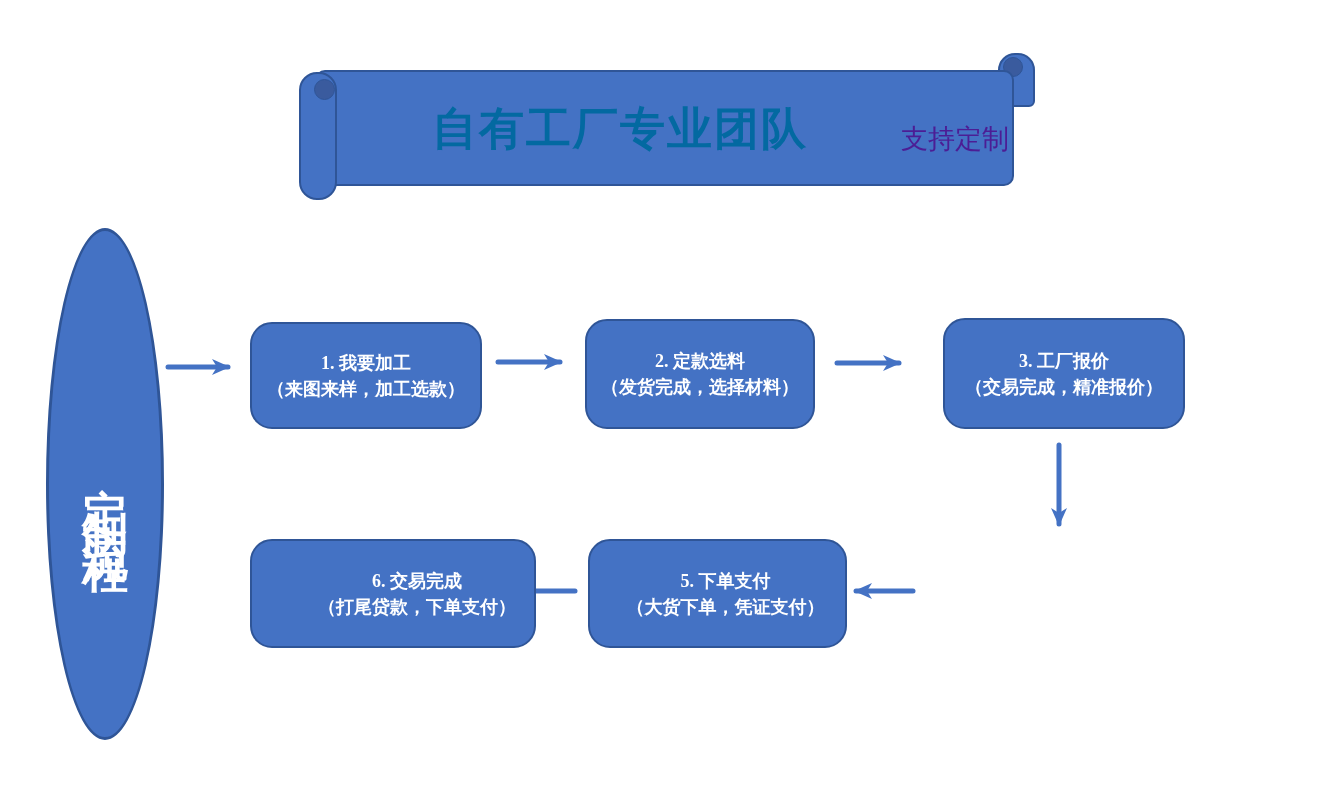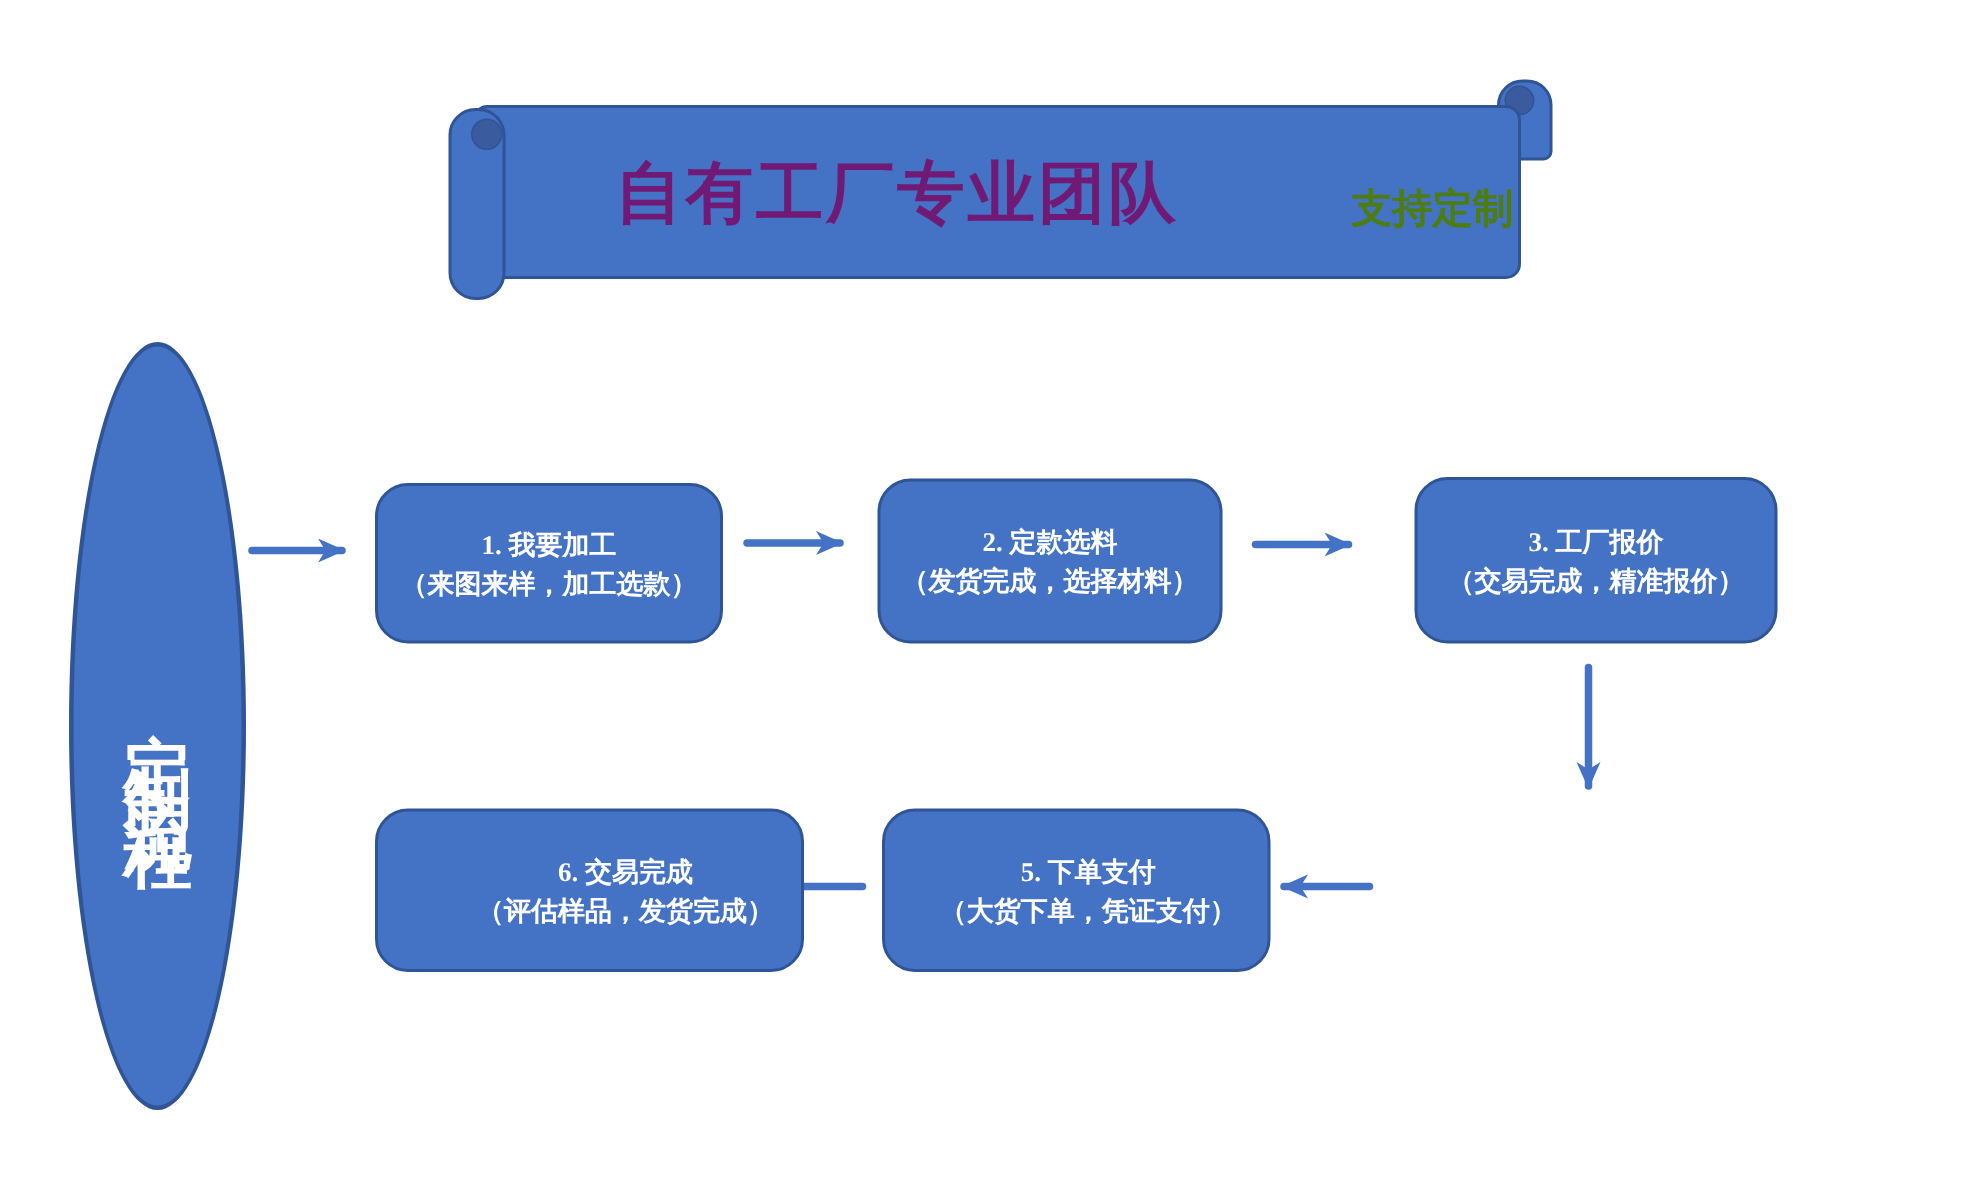--- a/index.html
+++ b/index.html
@@ -26,27 +26,27 @@
   }
   .banner-tube-right {
     position:absolute; left:998px; top:53px; width:33px; height:50px;
     background:#4472C4; border:2px solid #2F5597; border-radius:17px 17px 6px 6px; z-index:2;
   }
   .banner-curl-right {
     position:absolute; left:1003px; top:57px; width:18px; height:18px;
     background:#3A5B9E; border:1px solid #2F5597; border-radius:50%; z-index:2;
   }
   .banner-title {
-    position:absolute; left:410px; top:99px; width:420px; text-align:left;
-    color:#701a75; font-size:45px; font-weight:700; letter-spacing:2px; z-index:6;
+    position:absolute; left:410px; top:99px; width:420px; text-align:center;
+    color:#0369a1; font-size:45px; font-weight:700; letter-spacing:2px; z-index:6;
     white-space:nowrap;
   }
   .banner-subtitle {
-    position:absolute; left:901px; top:121px; color:#4d7c0f;
-    font-size:27px; font-weight:700; z-index:6; white-space:nowrap;
+    position:absolute; left:901px; top:121px; color:#4c1d95;
+    font-size:27px; font-weight:400; z-index:6; white-space:nowrap;
   }
 
   
   .side-ellipse {
     position:absolute; left:46px; top:228px; width:112px; height:506px;
     background:#4472C4; border:3px solid #2F5597; border-radius:50%;
     display:flex; align-items:center; justify-content:center; z-index:2;
   }
   .side-text {
     writing-mode:vertical-rl; text-orientation:upright;
@@ -112,16 +112,16 @@
   <div class="step-box box-3">
     <div class="step-title">3. 工厂报价</div>
     <div class="step-sub">（交易完成，精准报价）</div>
   </div>
   <div class="step-box box-5">
     <div class="step-title">5. 下单支付</div>
     <div class="step-sub">（大货下单，凭证支付）</div>
   </div>
   <div class="step-box box-6">
     <div class="step-title">6. 交易完成</div>
-    <div class="step-sub">（评估样品，发货完成）</div>
+    <div class="step-sub">（打尾贷款，下单支付）</div>
   </div>
 
 </div>
 
 </body></html>

